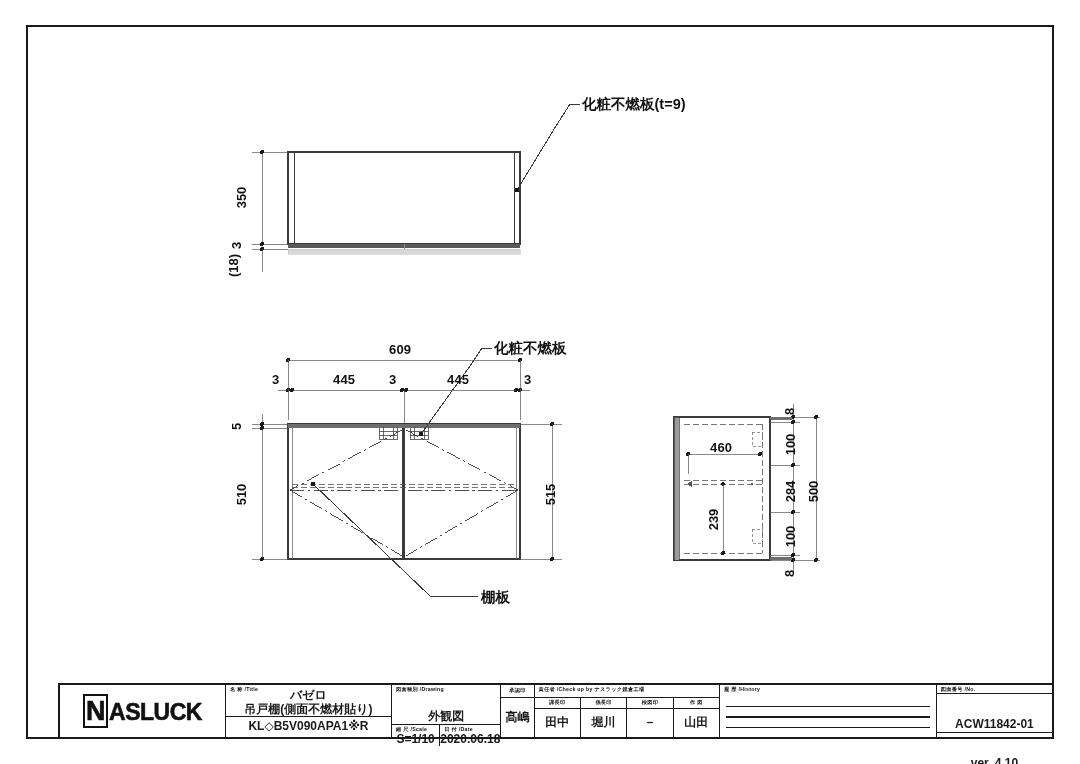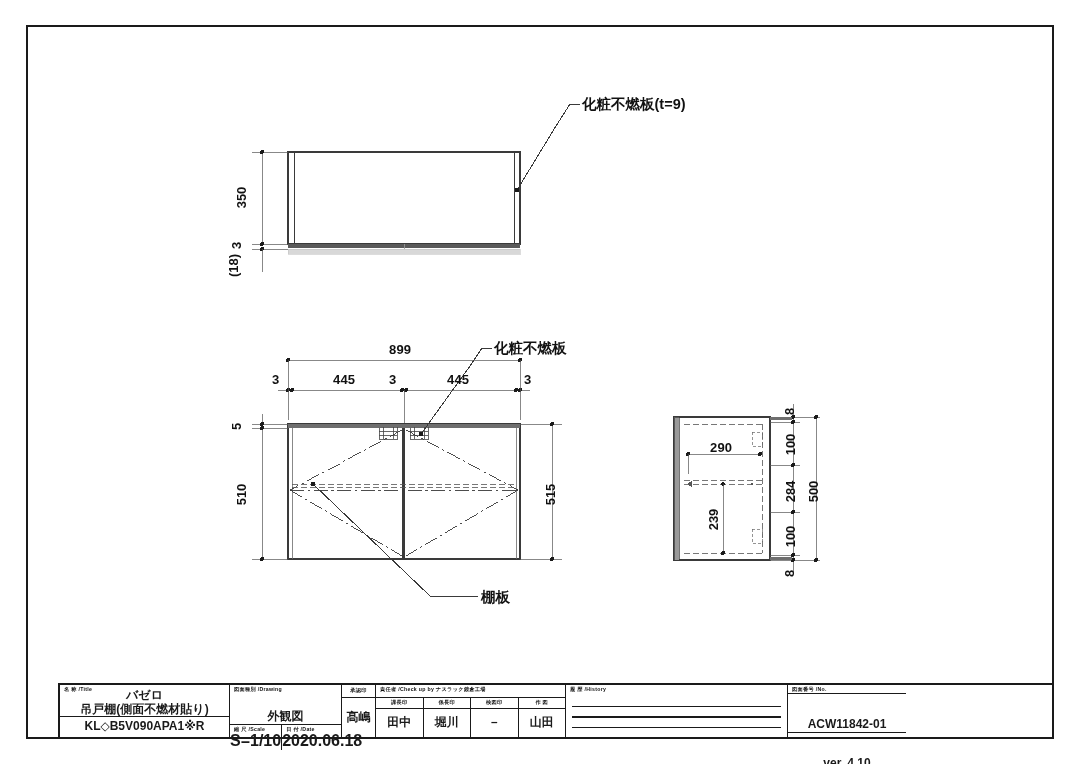--- a/index.html
+++ b/index.html
@@ -18,21 +18,21 @@
   .tb .cell:last-child{border-right:none;gap:24px;}
   .logo-cell{width:170px;align-items:center;justify-content:center;}
   .logo{font-size:23px;font-weight:bold;letter-spacing:-0.5px;font-family:"Liberation Sans","DejaVu Sans",sans-serif;
         color:#111;-webkit-text-stroke:0.6px #111;}
   .logo .big{font-size:27px;border:2px solid #111;padding:0 1px;margin-right:1px;}
   .title-cell{width:170px;}
   .row{display:flex;box-sizing:border-box;}
   .brow{border-bottom:1.2px solid #1a1a1a;}
   .tiny{font-size:5.2px;font-weight:bold;letter-spacing:.3px;color:#111;padding:2px 0 0 4px;line-height:1.1;}
   .mid{font-size:12px;font-weight:bold;text-align:center;line-height:1.15;}
-  .midsm{font-size:16px;font-weight:bold;text-align:center;}
+  .midsm{font-size:12px;font-weight:bold;text-align:center;}
   .ctr{display:flex;align-items:center;justify-content:center;}
   .appr-cell{width:34px;}
   .check-cell{width:190px;}
   .hist-cell{width:222px;}
   .no-cell{width:118px;}
   .subgrid{display:flex;flex:1;}
   .subgrid .sc{flex:1;border-right:1.2px solid #1a1a1a;box-sizing:border-box;display:flex;flex-direction:column;}
   .subgrid .sc:last-child{border-right:none;}
   .histline{height:1.2px;background:#1a1a1a;margin:0 6px;}
 </style>
@@ -211,46 +211,51 @@
       <rect x="770" y="557" width="22" height="3.2" fill="#6e6e6e" stroke="none"></rect>
     </g>
   </svg>
   </div>
 
   <div class="lbl note" style="left:582px;top:95px;">化粧不燃板(t=9)</div>
   <div class="lbl dimv" style="left:231px;top:190px;transform:rotate(-90deg);">350</div>
   <div class="lbl dimv" style="left:233px;top:238px;transform:rotate(-90deg);">3</div>
   <div class="lbl dimv" style="left:222px;top:258px;transform:rotate(-90deg);">(18)</div>
 
-  <div class="lbl dim" style="left:389px;top:342px;">899</div>
+  <div class="lbl dim" style="left:389px;top:342px;">609</div>
   <div class="lbl dim" style="left:272px;top:372px;">3</div>
   <div class="lbl dim" style="left:333px;top:372px;">445</div>
   <div class="lbl dim" style="left:389px;top:372px;">3</div>
   <div class="lbl dim" style="left:447px;top:372px;">445</div>
   <div class="lbl dim" style="left:524px;top:372px;">3</div>
 
   <div class="lbl dimv" style="left:233px;top:419px;transform:rotate(-90deg);">5</div>
   <div class="lbl dimv" style="left:231px;top:487px;transform:rotate(-90deg);">510</div>
   <div class="lbl dimv" style="left:540px;top:487px;transform:rotate(-90deg);">515</div>
 
   <div class="lbl note" style="left:494px;top:339px;">化粧不燃板</div>
   <div class="lbl note" style="left:481px;top:588px;">棚板</div>
 
-  <div class="lbl dim" style="left:710px;top:440px;">290</div>
+  <div class="lbl dim" style="left:710px;top:440px;">460</div>
   <div class="lbl dimv" style="left:703px;top:512px;transform:rotate(-90deg);">239</div>
 
   <div class="lbl dimv" style="left:786px;top:404px;transform:rotate(-90deg);">8</div>
   <div class="lbl dimv" style="left:780px;top:437px;transform:rotate(-90deg);">100</div>
   <div class="lbl dimv" style="left:780px;top:484px;transform:rotate(-90deg);">284</div>
   <div class="lbl dimv" style="left:780px;top:529px;transform:rotate(-90deg);">100</div>
   <div class="lbl dimv" style="left:786px;top:566px;transform:rotate(-90deg);">8</div>
   <div class="lbl dimv" style="left:803px;top:484px;transform:rotate(-90deg);">500</div>
 
   <div class="tb">
 
+    <div class="cell logo-cell">
+      <div class="logo">
+        <span class="big">N</span><span>ASLUCK</span>
+      </div>
+    </div>
 
     <div class="cell title-cell">
       <div class="row brow" style="flex:1.6;flex-direction:column;">
         <div class="tiny">名 称 /Title</div>
         <div class="mid" style="margin-top:-4px;">バゼロ</div>
         <div class="mid">吊戸棚(側面不燃材貼り)</div>
       </div>
       <div class="row ctr" style="flex:1;">
         <div class="mid">KL◇B5V090APA1※R</div>
       </div>

